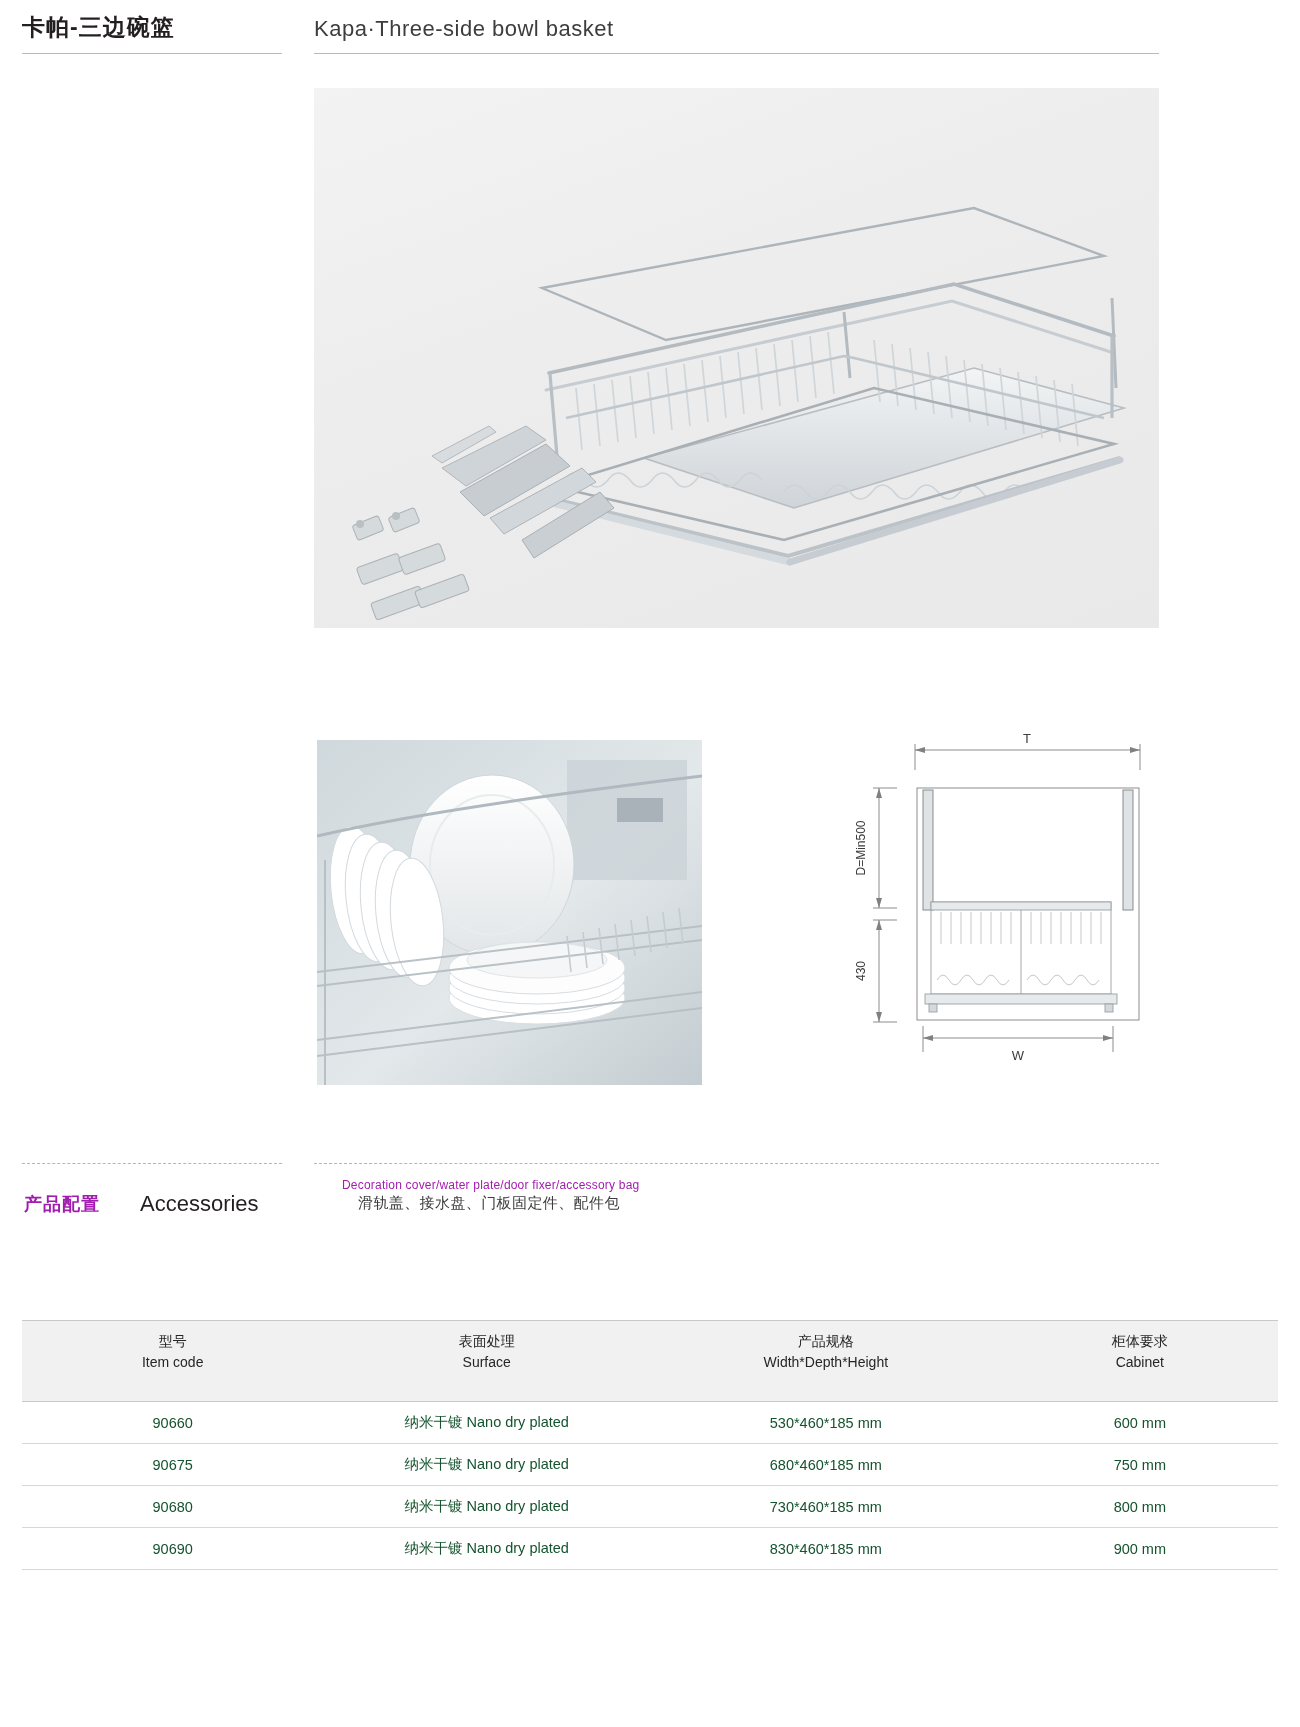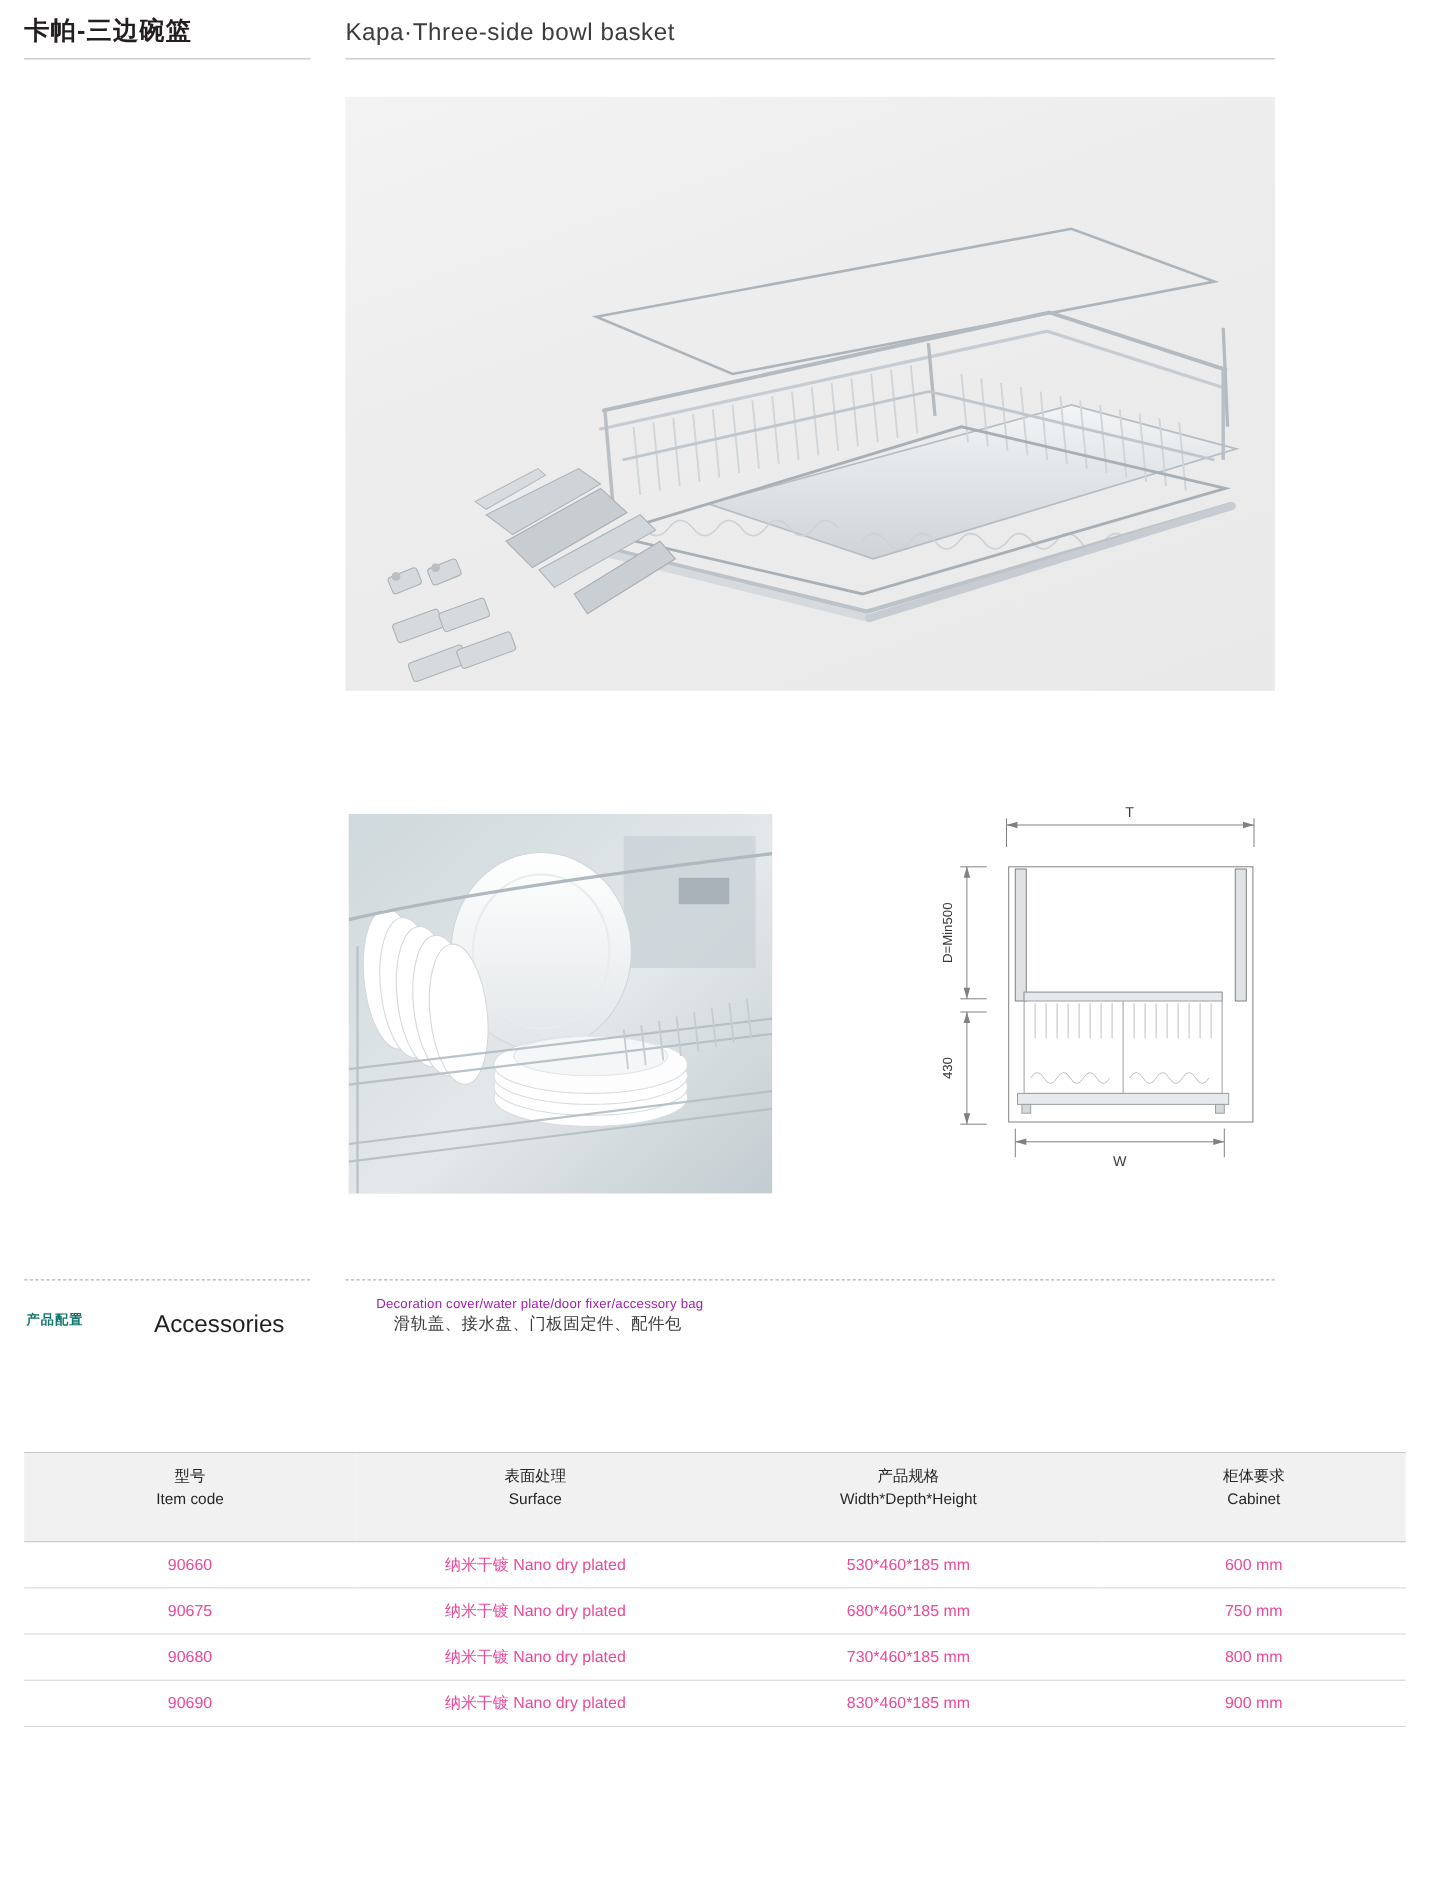--- a/index.html
+++ b/index.html
@@ -97,23 +97,23 @@
   .acc-rule-right {
     position: absolute;
     left: 314px; top: 1163px;
     width: 845px;
     height: 0;
     border-top: 1px dashed #b4b5b7;
   }
   .acc-label-cn {
     position: absolute;
     left: 24px; top: 1192px;
-    font-size: 12px;
+    font-size: 18px;
     font-weight: bold;
-    color: #0f766e;
+    color: #a21caf;
     letter-spacing: 1px;
   }
   .acc-label-en {
     position: absolute;
     left: 140px; top: 1191px;
     font-size: 22px;
     color: #231f20;
     font-weight: 400;
   }
   .acc-text-cn {
@@ -148,21 +148,21 @@
     color: #262626;
     line-height: 1.5;
   }
   .spec-table thead th .cn { display: block; font-size: 14px; }
   .spec-table thead th .en { display: block; font-size: 14px; }
   .spec-table tbody td {
     border-bottom: 1px solid #d8d8d8;
     padding: 11px 4px;
     text-align: center;
     font-size: 14.5px;
-    color: #ec4899;
+    color: #14532d;
   }
   .spec-table tbody tr:last-child td { border-bottom: 1px solid #d8d8d8; }
   .col-code  { width: 24%; }
   .col-surf  { width: 26%; }
   .col-size  { width: 28%; }
   .col-cab   { width: 22%; }
 </style>
 </head>
 <body>
 

